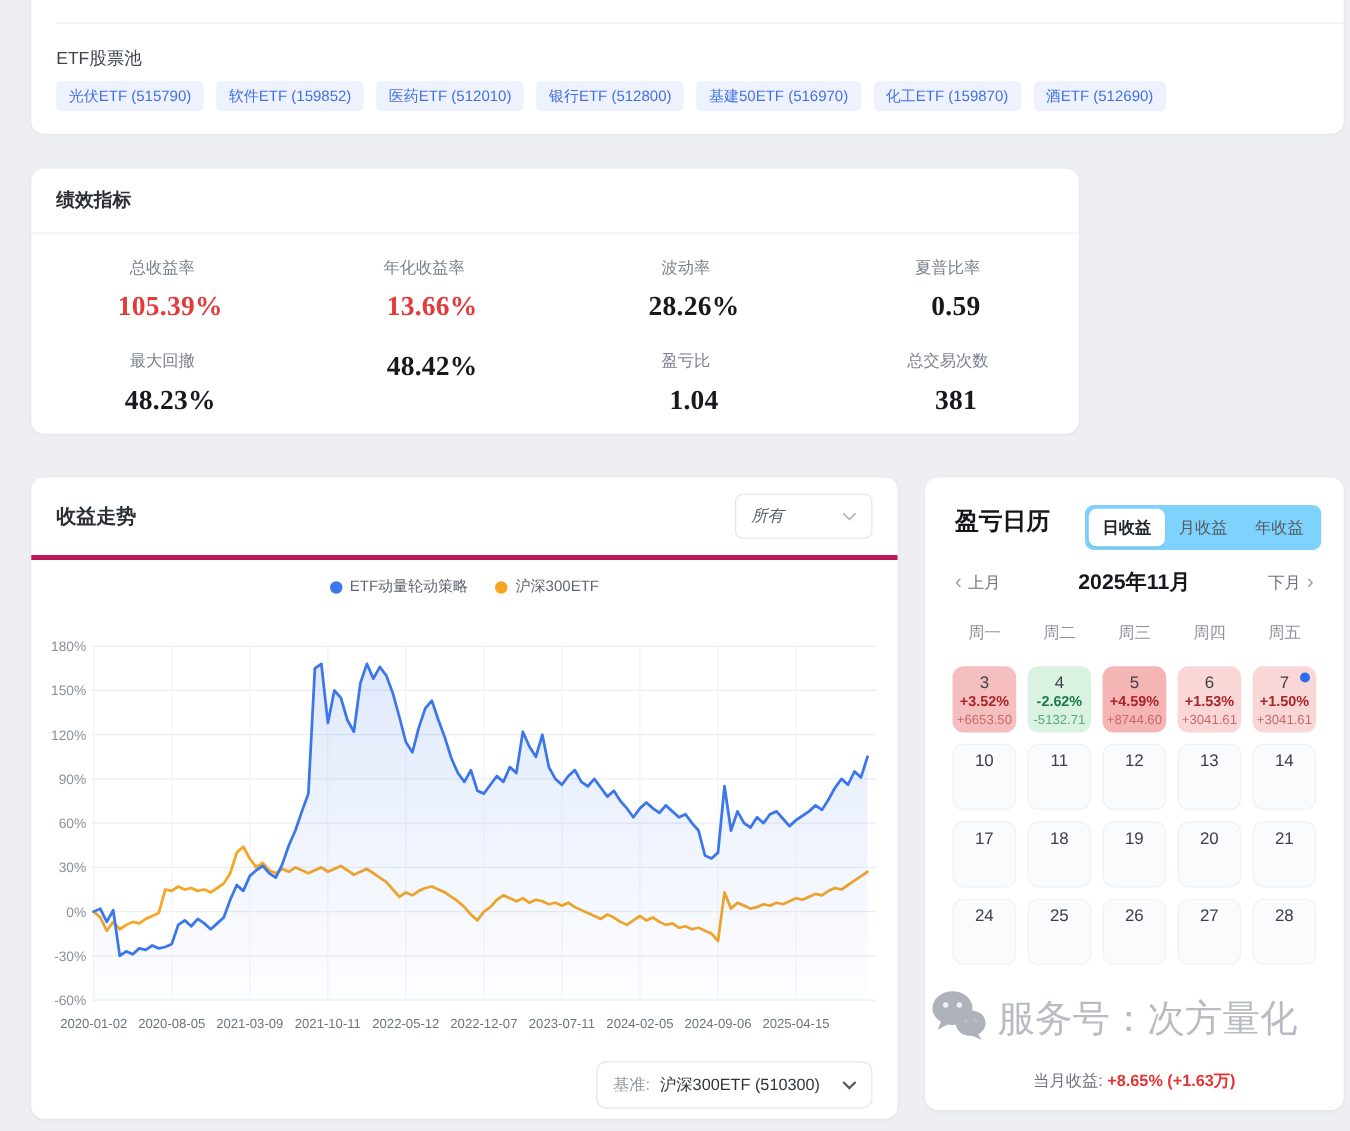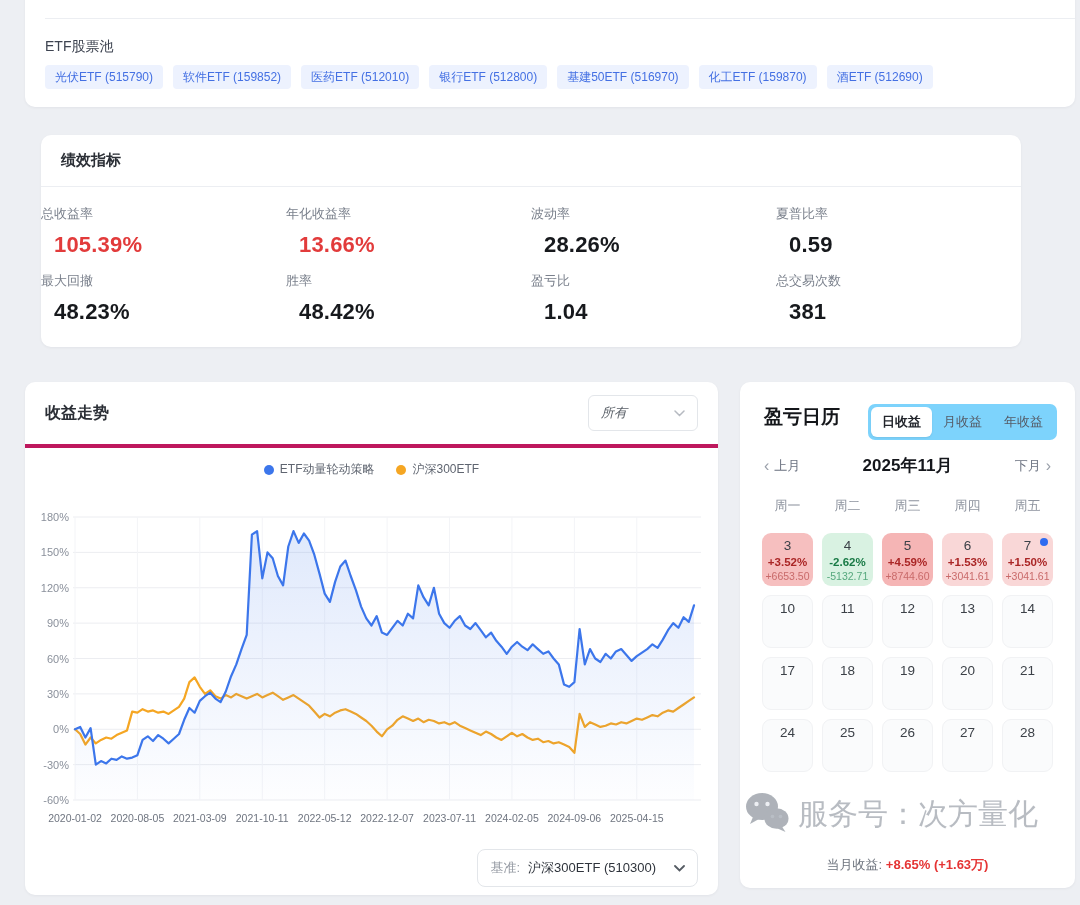--- a/index.html
+++ b/index.html
@@ -5,23 +5,23 @@
   html,body{margin:0;padding:0;background:#edeff3;font-family:"Liberation Sans","DejaVu Sans",sans-serif;}
   #app{position:relative;width:1080px;height:905px;overflow:hidden;background:#edeff3;}
   .card{position:absolute;background:#fff;border-radius:10px;box-shadow:0 1px 3px rgba(15,23,42,.05);}
   
   .card-pool{left:25px;top:-34px;width:1050px;height:141px;}
   .pool-divider{position:absolute;left:20px;right:0;top:52px;height:1px;background:#eceef2;}
   .pool-title{position:absolute;left:20px;top:72px;font-size:14px;color:#3d4350;}
   .pool-tags{position:absolute;left:20px;top:99px;display:flex;gap:10px;}
   .tag{background:#edf2fe;color:#4470e3;font-size:12px;padding:5px 10px;border-radius:4px;line-height:1.2;cursor:pointer;white-space:nowrap;}
   
-  .card-metrics{left:41px;top:135px;width:980px;height:212px;}
+  .card-metrics{left:25px;top:135px;width:838px;height:212px;}
   .card-head{height:51px;border-bottom:1px solid #eceef2;display:flex;align-items:center;justify-content:space-between;padding:0 20px;font-size:15px;font-weight:700;color:#2b2f36;}
-  .metrics-grid{display:grid;grid-template-columns:repeat(4,1fr);padding:18px 0 4px;row-gap:14px;text-align:left;}
+  .metrics-grid{display:grid;grid-template-columns:repeat(4,1fr);padding:18px 0 4px;row-gap:22px;text-align:center;font-family:Liberation Serif, serif;}
   .m-label{font-size:13px;color:#7a808c;margin-bottom:9px;}
   .m-value{font-size:22px;font-weight:700;color:#17191d;letter-spacing:.2px;padding-left:13px;}
   .m-value.red{color:#e23b3b;}
   
   .card-chart{left:25px;top:382px;width:693px;height:513px;}
   .chart-head{height:62px;border-bottom:4px solid #be185d;font-size:16px;}
   .select{border:1px solid #e3e6ea;border-radius:6px;height:36px;display:inline-flex;align-items:center;padding:0 12px;font-size:13px;color:#5a6068;background:#fff;cursor:pointer;box-sizing:border-box;}
   .filter-select{width:110px;justify-content:space-between;font-weight:400;font-style:italic;}
   .legend{display:flex;justify-content:center;align-items:center;gap:22px;margin-top:13px;font-size:12px;color:#5f6570;}
   .legend-item{display:flex;align-items:center;gap:6px;cursor:pointer;}
@@ -96,21 +96,20 @@
         </div>
         <div class="m-cell">
           <div class="m-label">夏普比率</div>
           <div class="m-value">0.59</div>
         </div>
         <div class="m-cell">
           <div class="m-label">最大回撤</div>
           <div class="m-value">48.23%</div>
         </div>
         <div class="m-cell">
-          <div class="m-label">胜率</div>
           <div class="m-value">48.42%</div>
         </div>
         <div class="m-cell">
           <div class="m-label">盈亏比</div>
           <div class="m-value">1.04</div>
         </div>
         <div class="m-cell">
           <div class="m-label">总交易次数</div>
           <div class="m-value">381</div>
         </div>

